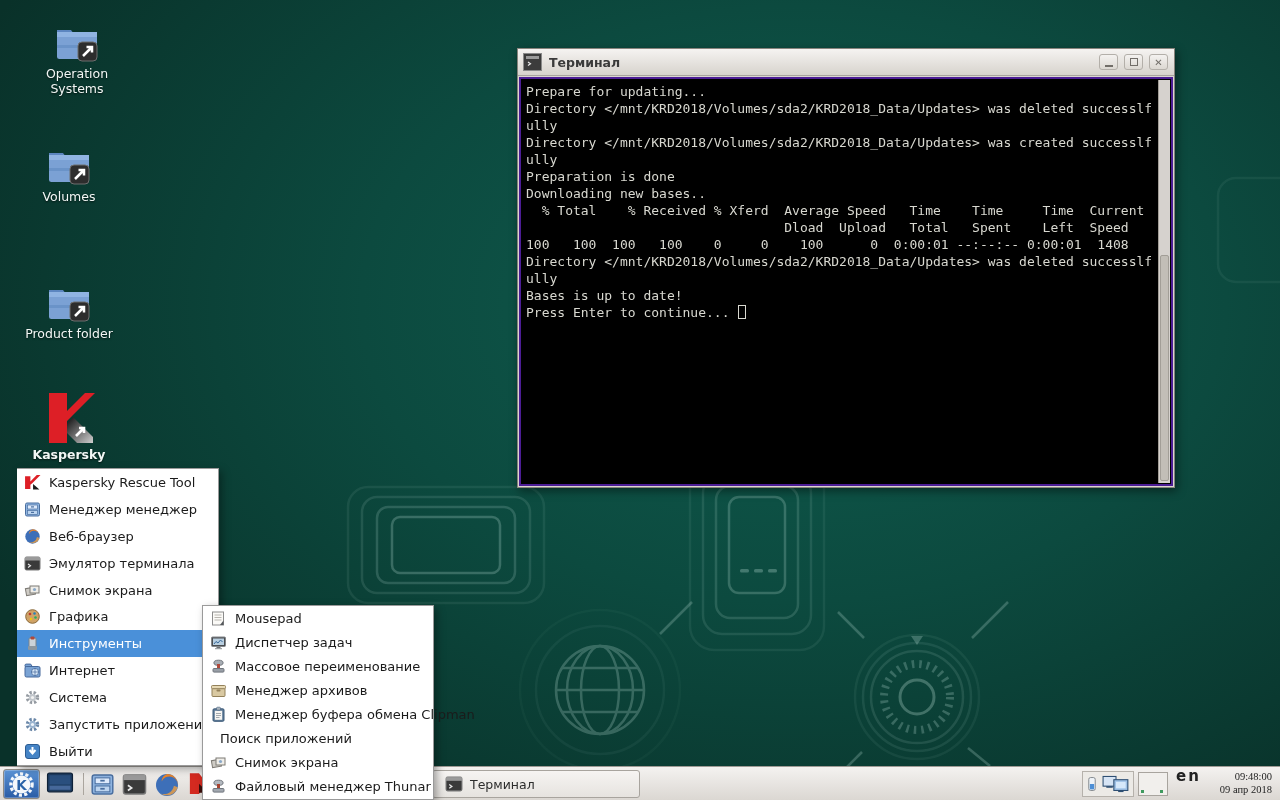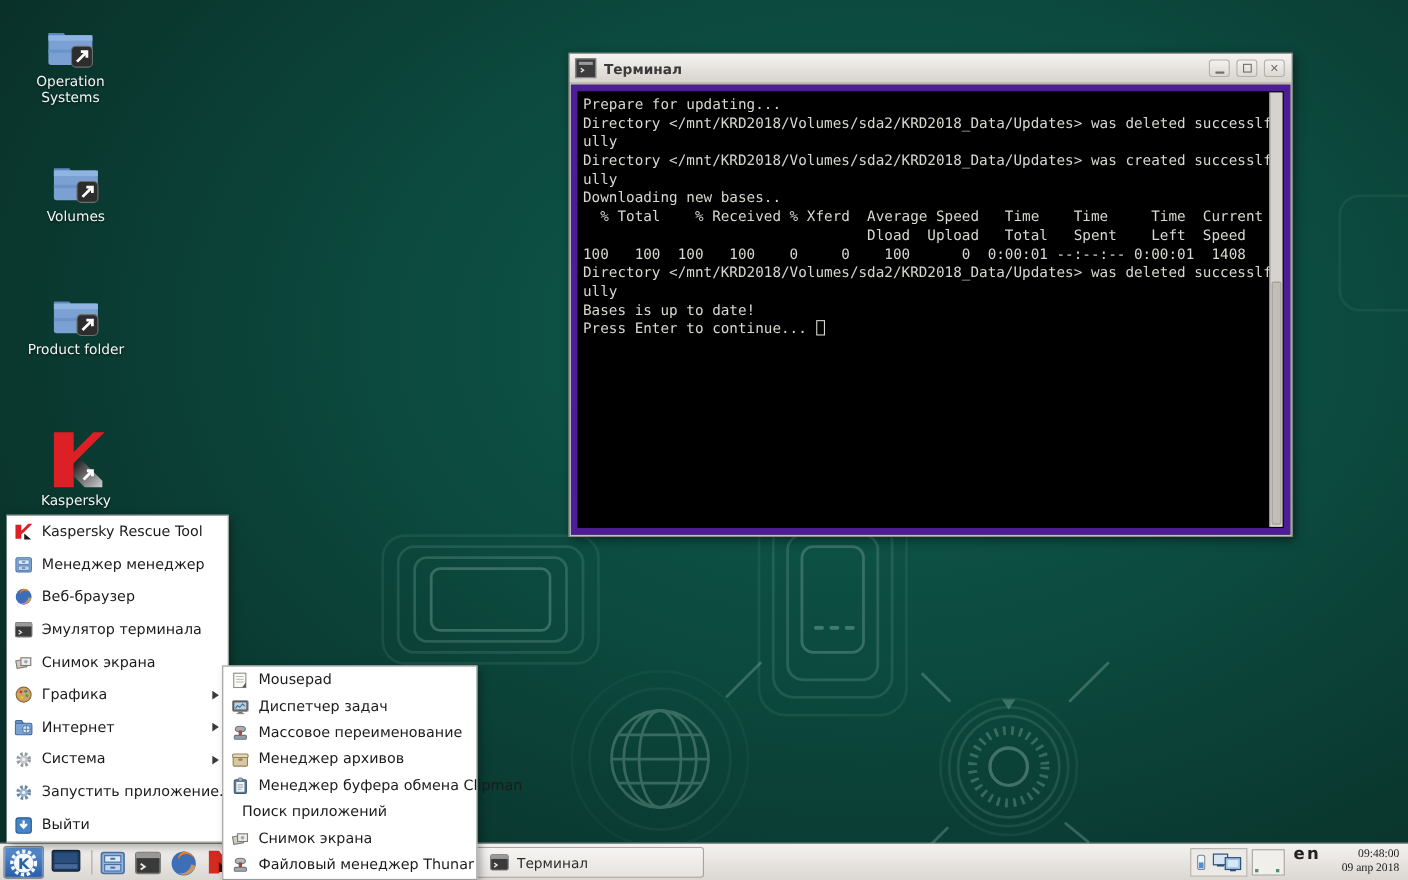--- a/index.html
+++ b/index.html
@@ -23,29 +23,29 @@
   .titleicon { width:19px; height:18px; background:#3c3c3c; border:1px solid #8a8a8a;
     display:flex; align-items:center; justify-content:center; }
   .titlebar .title { margin-left:7px; font-size:12.5px; font-weight:bold; color:#3a3a3a; flex:1; }
   .winbtns { display:flex; gap:6px; align-items:center; }
   .wbtn { width:19px; height:16px; border:1px solid #b3afa9; border-radius:3px;
     background:linear-gradient(#f4f2f0,#dcd8d2); display:flex; align-items:center; justify-content:center;
     color:#716d68; font-size:10px; cursor:default; }
   .wbtn .mingl { display:block; width:8px; height:2px; background:#716d68; margin-top:7px; }
   .wbtn .maxgl { display:block; width:8px; height:8px; border:1.5px solid #716d68; }
   .term-body { position:absolute; left:1px; right:1px; top:28px; bottom:1px; background:#000;
-    border:6px solid #4c1d95; padding:4px 16px 3px 5px; }
+    border:2px solid #4c1d95; padding:4px 16px 3px 5px; }
   .term-text { font-family:"DejaVu Sans Mono", monospace; font-size:13px; line-height:17px; color:#d8d8d0; }
   .tl { white-space:pre; }
   .cursor { display:inline-block; width:8px; height:14px; border:1px solid #d8d8d0; margin-left:1px; vertical-align:-2px; }
   .term-scrollbar { position:absolute; top:1px; bottom:1px; right:1px; width:12px; background:#d6d2ce; border-left:1px solid #a29e97; }
   .term-scrollbar .thumb { position:absolute; left:1px; right:1px; bottom:2px; height:56%; background:#c2beb7; border:1px solid #a29e97; border-radius:2px; }
 
   
-  .menu { position:absolute; left:6px; top:468px; width:202px; height:298px; z-index:30;
+  .menu { position:absolute; left:17px; top:468px; width:202px; height:298px; z-index:30;
     background:#ffffff; border:1px solid #9a9a9a; border-left:none; display:flex; flex-direction:column;
     box-shadow:3px 3px 8px rgba(0,0,0,.35); }
   .submenu { position:absolute; left:202px; top:605px; width:232px; height:195px; z-index:35;
     background:#ffffff; border:1px solid #9a9a9a; display:flex; flex-direction:column;
     box-shadow:3px 3px 8px rgba(0,0,0,.35); }
   .mrow { flex:1; display:flex; align-items:center; padding:0 6px 0 7px; gap:8px; cursor:default; }
   .mrow .mi { flex:0 0 17px; width:17px; height:17px; }
   .mlabel { font-size:13px; color:#1b1b1b; white-space:nowrap; flex:1; }
   .mrow.sel { background:#4a90d9; }
   .mrow.sel .mlabel { color:#ffffff; }
@@ -121,21 +121,21 @@
 
       <g stroke="none" fill="#bfe0d8" opacity="0.30">
         <rect x="740" y="569" width="9" height="3.5" rx="1.5"></rect>
         <rect x="754" y="569" width="9" height="3.5" rx="1.5"></rect>
         <rect x="768" y="569" width="9" height="3.5" rx="1.5"></rect>
       </g>
       <path d="M911 636 L923 636 L917 645 Z" stroke="none" fill="#bfe0d8" opacity="0.28"></path>
     </g>
   </svg>
 
-  <div class="dicon" style="left:4px; top:24px;">
+  <div class="dicon" style="left:17px; top:24px;">
     <svg width="46" height="40" viewBox="0 0 46 40">
       <path d="M3 6 h14 l3 4 h-17 z" fill="#5c86c0"></path>
       <rect x="3" y="8" width="40" height="27" rx="2.5" fill="#7ba1d4"></rect>
       <rect x="3" y="8" width="40" height="5" fill="#90b4e2"></rect>
       <rect x="3" y="21" width="40" height="3" fill="#6a93c8"></rect>
       <rect x="24" y="18" width="19" height="19" rx="4" fill="#2d2d2d" stroke="#6e6e6e"></rect>
       <path d="M29 32 L38 23 M32.5 23 H38 V28.5" stroke="#fff" stroke-width="2.5" fill="none"></path>
     </svg>
     <div class="dlabel">Operation Systems</div>
   </div>
@@ -145,33 +145,33 @@
       <path d="M3 6 h14 l3 4 h-17 z" fill="#5c86c0"></path>
       <rect x="3" y="8" width="40" height="27" rx="2.5" fill="#7ba1d4"></rect>
       <rect x="3" y="8" width="40" height="5" fill="#90b4e2"></rect>
       <rect x="3" y="21" width="40" height="3" fill="#6a93c8"></rect>
       <rect x="24" y="18" width="19" height="19" rx="4" fill="#2d2d2d" stroke="#6e6e6e"></rect>
       <path d="M29 32 L38 23 M32.5 23 H38 V28.5" stroke="#fff" stroke-width="2.5" fill="none"></path>
     </svg>
     <div class="dlabel">Volumes</div>
   </div>
 
-  <div class="dicon" style="left:9px; top:268px;">
+  <div class="dicon" style="left:9px; top:284px;">
     <svg width="46" height="40" viewBox="0 0 46 40">
       <path d="M3 6 h14 l3 4 h-17 z" fill="#5c86c0"></path>
       <rect x="3" y="8" width="40" height="27" rx="2.5" fill="#7ba1d4"></rect>
       <rect x="3" y="8" width="40" height="5" fill="#90b4e2"></rect>
       <rect x="3" y="21" width="40" height="3" fill="#6a93c8"></rect>
       <rect x="24" y="18" width="19" height="19" rx="4" fill="#2d2d2d" stroke="#6e6e6e"></rect>
       <path d="M29 32 L38 23 M32.5 23 H38 V28.5" stroke="#fff" stroke-width="2.5" fill="none"></path>
     </svg>
     <div class="dlabel">Product folder</div>
   </div>
 
-  <div class="dicon" style="left:9px; top:391px;">
+  <div class="dicon" style="left:9px; top:391px;font-weight:bold;">
     <svg width="52" height="54" viewBox="0 0 52 54">
       <defs>
         <linearGradient id="kg" x1="0" y1="0" x2="1" y2="1">
           <stop offset="0" stop-color="#0e0e0e"></stop>
             <stop offset="1" stop-color="#cfcfcf"></stop>
         </linearGradient>
       </defs>
       <polygon points="6,2 24,2 24,20 42,2 52,2 30,24 24,30 24,52 6,52" fill="#dd1f26"></polygon>
       <polygon points="30,26 50,46 50,52 34,52 24,42 24,32" fill="url(#kg)"></polygon>
       <path d="M33 45 L41 37 M36 37 H41 V42" stroke="#fff" stroke-width="2.6" fill="none"></path>
@@ -198,20 +198,21 @@
         <span class="wbtn">✕</span>
       </span>
     </div>
     <div class="term-body">
       <div class="term-text">
         <div class="tl">Prepare for updating...</div>
         <div class="tl">Directory &lt;/mnt/KRD2018/Volumes/sda2/KRD2018_Data/Updates&gt; was deleted successlf</div>
         <div class="tl">ully</div>
         <div class="tl">Directory &lt;/mnt/KRD2018/Volumes/sda2/KRD2018_Data/Updates&gt; was created successlf</div>
         <div class="tl">ully</div>
+        <div class="tl">Preparation is done</div>
         <div class="tl">Downloading new bases..</div>
         <div class="tl">  % Total    % Received % Xferd  Average Speed   Time    Time     Time  Current</div>
         <div class="tl">                                 Dload  Upload   Total   Spent    Left  Speed</div>
         <div class="tl">100   100  100   100    0     0    100      0  0:00:01 --:--:-- 0:00:01  1408</div>
         <div class="tl">Directory &lt;/mnt/KRD2018/Volumes/sda2/KRD2018_Data/Updates&gt; was deleted successlf</div>
         <div class="tl">ully</div>
         <div class="tl">Bases is up to date!</div>
         <div class="tl"><span>Press Enter to continue... </span><span class="cursor"></span></div>
       </div>
       <div class="term-scrollbar">
@@ -268,20 +269,29 @@
       <svg class="mi" viewBox="0 0 17 17">
         <circle cx="8.5" cy="8.5" r="6.8" fill="#cfa266" stroke="#8a6a3a"></circle>
         <circle cx="6" cy="6" r="1.3" fill="#c0392b"></circle>
           <circle cx="10.5" cy="5.5" r="1.3" fill="#2980b9"></circle>
         <circle cx="11.5" cy="9.5" r="1.3" fill="#27ae60"></circle>
           <circle cx="7" cy="11" r="1.3" fill="#f1c40f"></circle>
       </svg>
       <span class="mlabel">Графика</span>
       <span class="marrow"></span>
     </div>
+    <div class="mrow sel">
+      <svg class="mi" viewBox="0 0 17 17">
+        <rect x="5" y="3" width="7" height="9" rx="1" fill="#cdd3d8" stroke="#7b838a"></rect>
+        <rect x="6.5" y="1.5" width="4" height="3" rx="1" fill="#b0483a"></rect>
+        <rect x="4" y="11" width="9" height="4" rx="1" fill="#8e979e"></rect>
+      </svg>
+      <span class="mlabel">Инструменты</span>
+      <span class="marrow"></span>
+    </div>
     <div class="mrow">
       <svg class="mi" viewBox="0 0 17 17">
         <path d="M1 4.5 v-1.2 a1.2 1.2 0 0 1 1.2 -1.2 h4.5 l1.5 2.4 z" fill="#7aa3d4" stroke="#46699c"></path>
         <rect x="1" y="4.5" width="15" height="10.5" rx="1.5" fill="#7aa3d4" stroke="#46699c"></rect>
         <circle cx="11" cy="10" r="3.6" fill="#d8e8f8" stroke="#46699c" stroke-width="0.8"></circle>
         <path d="M7.4 10 h7.2 M11 6.4 v7.2" stroke="#46699c" stroke-width="0.7"></path>
       </svg>
       <span class="mlabel">Интернет</span>
       <span class="marrow"></span>
     </div>

